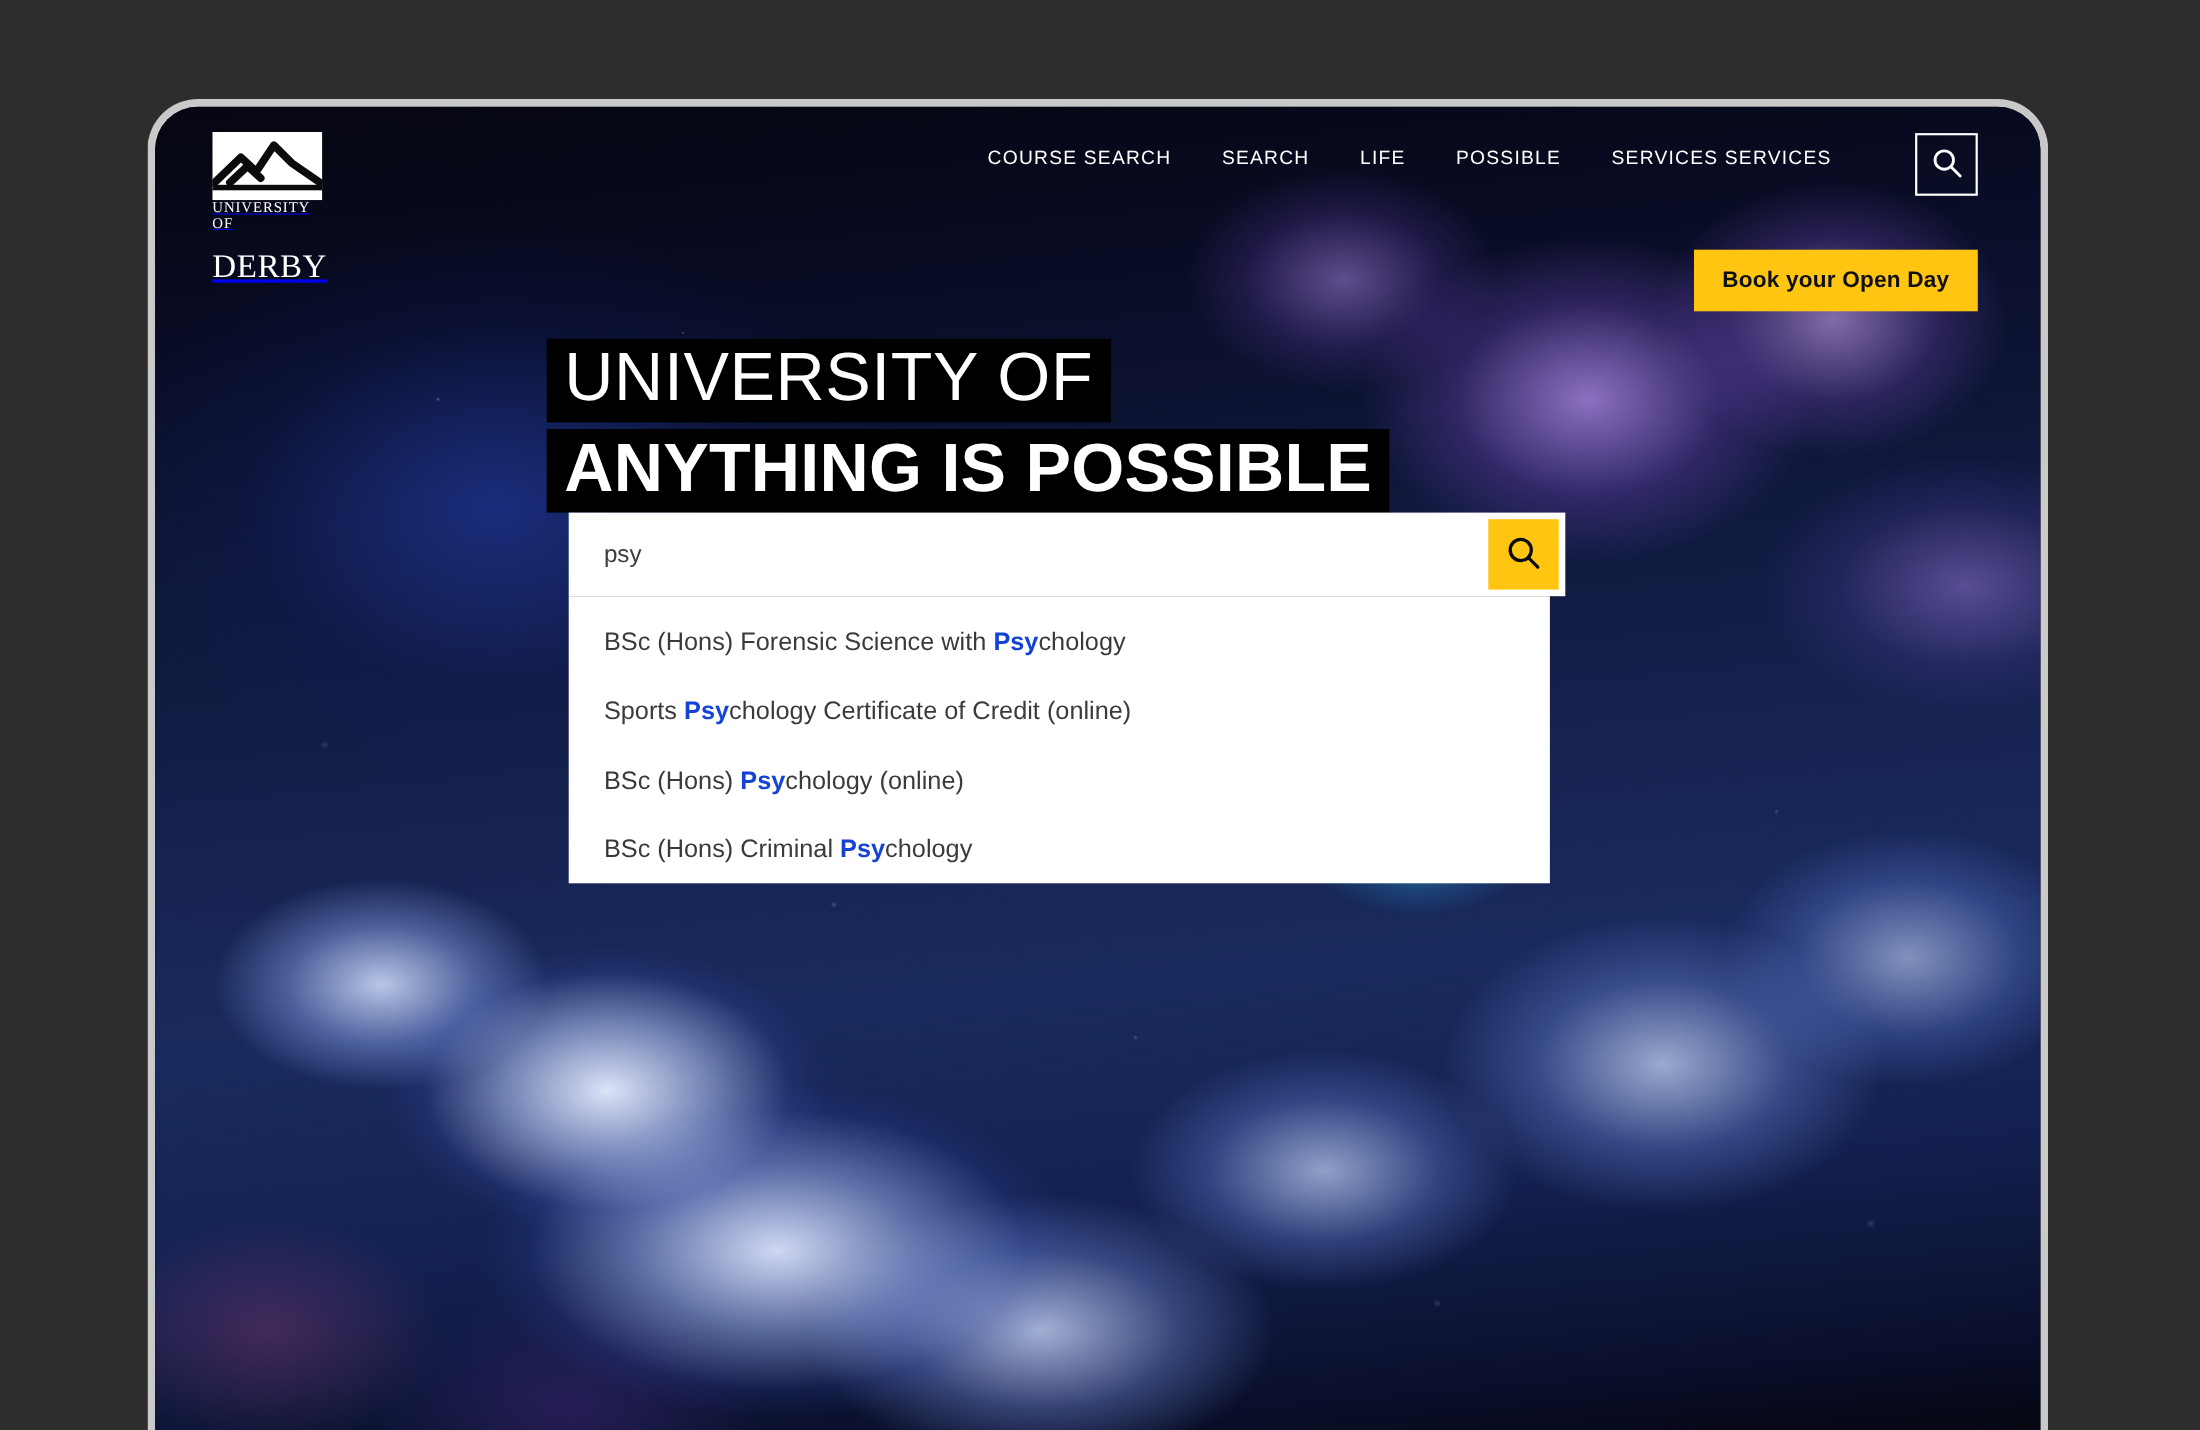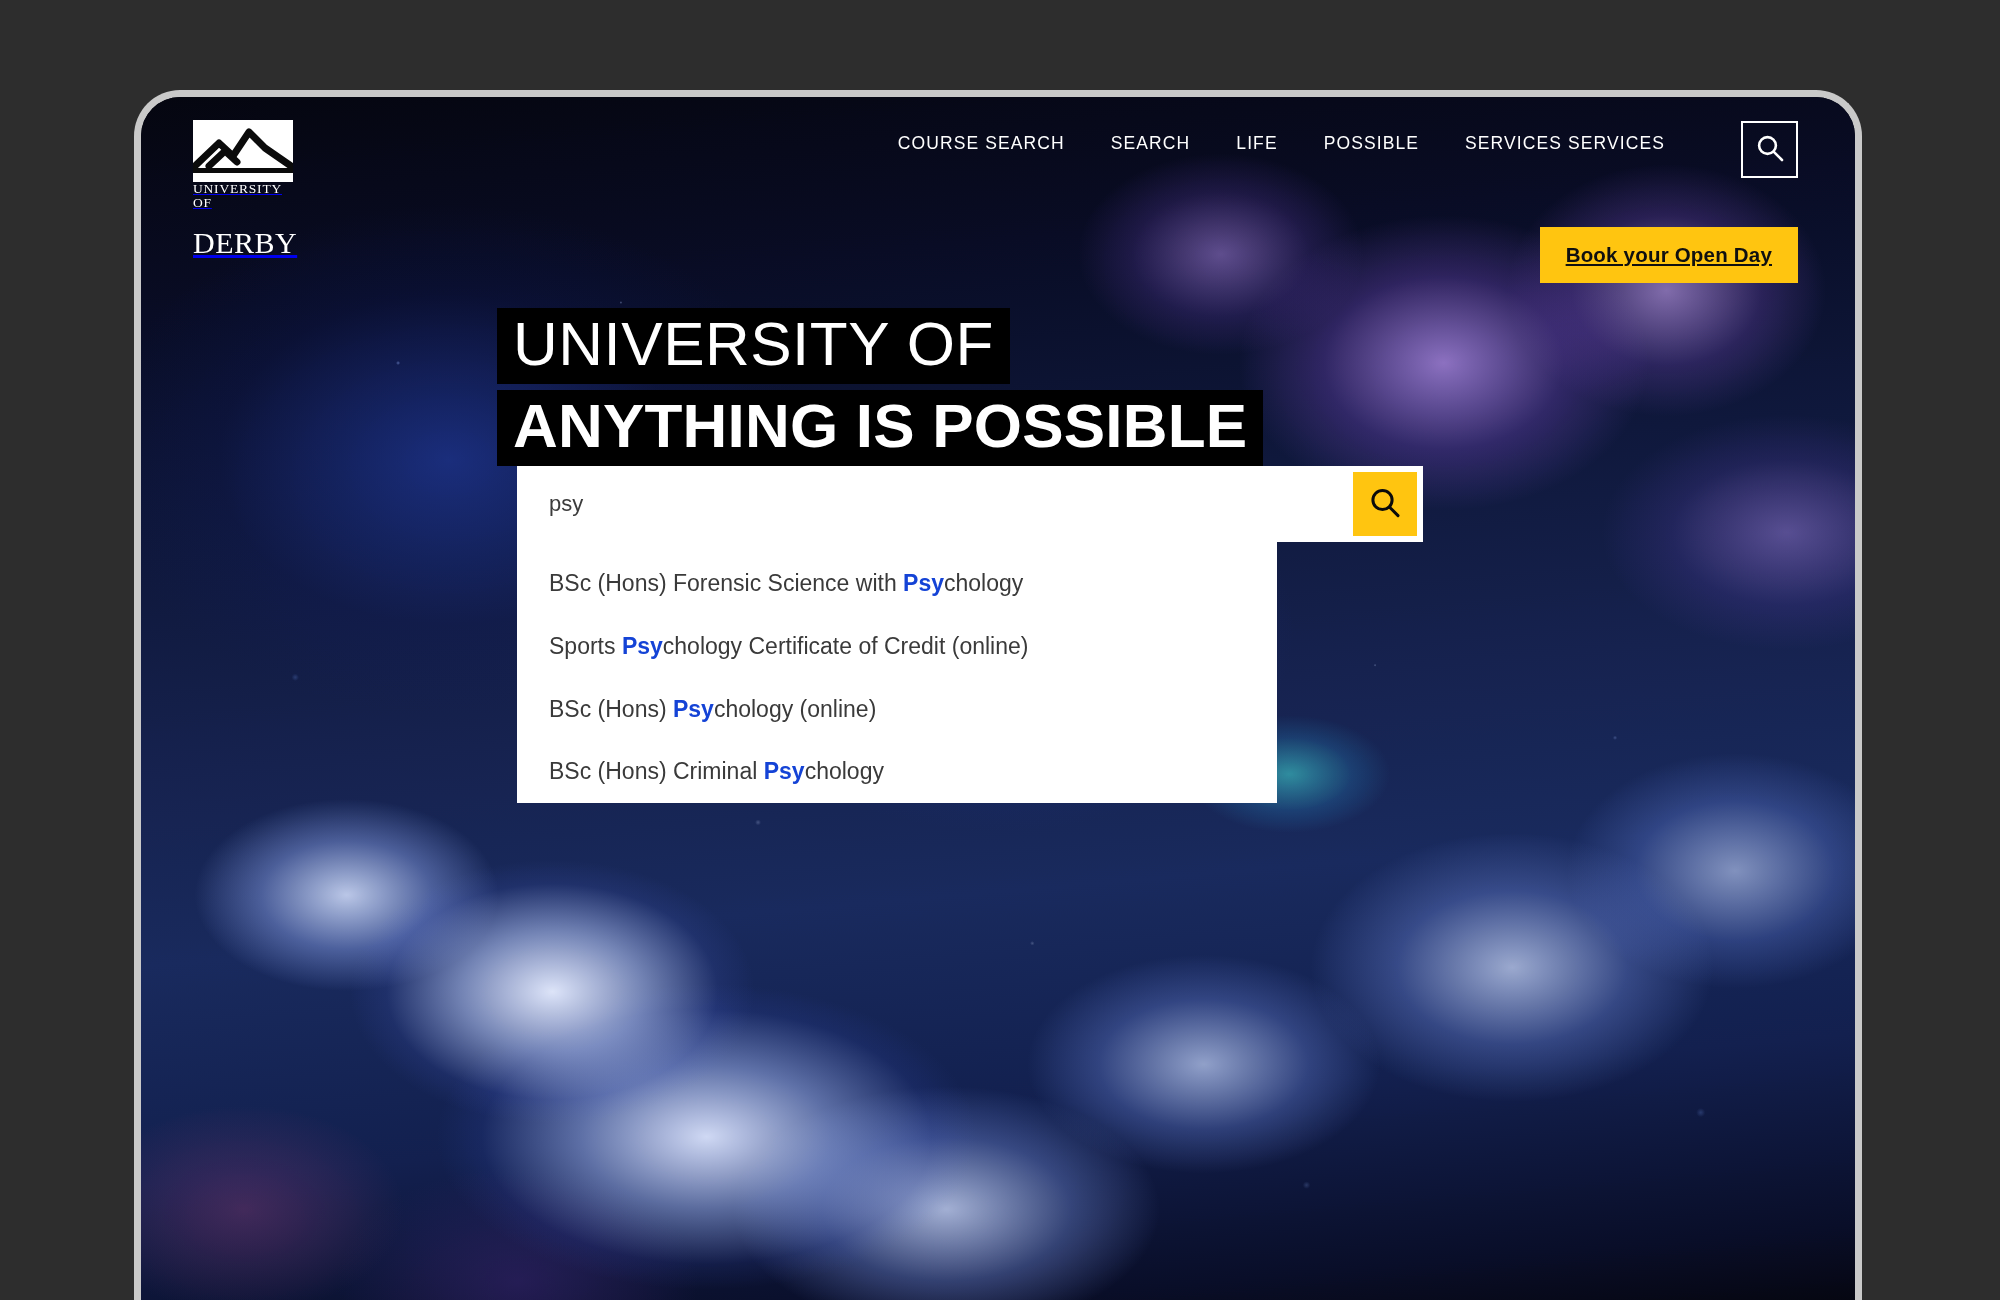--- a/index.html
+++ b/index.html
@@ -177,21 +177,20 @@
     border: none;
     font-family: "Liberation Sans", sans-serif;
     font-size: 20.5px;
     font-weight: bold;
     letter-spacing: .2px;
     display: flex;
     align-items: center;
     justify-content: center;
     cursor: pointer;
     z-index: 6;
-    text-decoration: underline;
   }
 
   
   #hero {
     position: absolute;
     left: 356px;
     top: 211px;
     z-index: 6;
   }
   .headline-row { display: block; }
@@ -254,21 +253,21 @@
     background: #ffc510;
     border: none;
     display: flex;
     align-items: center;
     justify-content: center;
     cursor: pointer;
   }
 
   
   #suggestions {
-    width: 760px;
+    width: 892px;
     background: #ffffff;
     padding-top: 10px;
     padding-bottom: 0;
     max-height: 282px;
     overflow: hidden;
   }
   .suggestion-item {
     padding: 17px 0 17px 32px;
     font-size: 23px;
     color: #3a3a3a;

